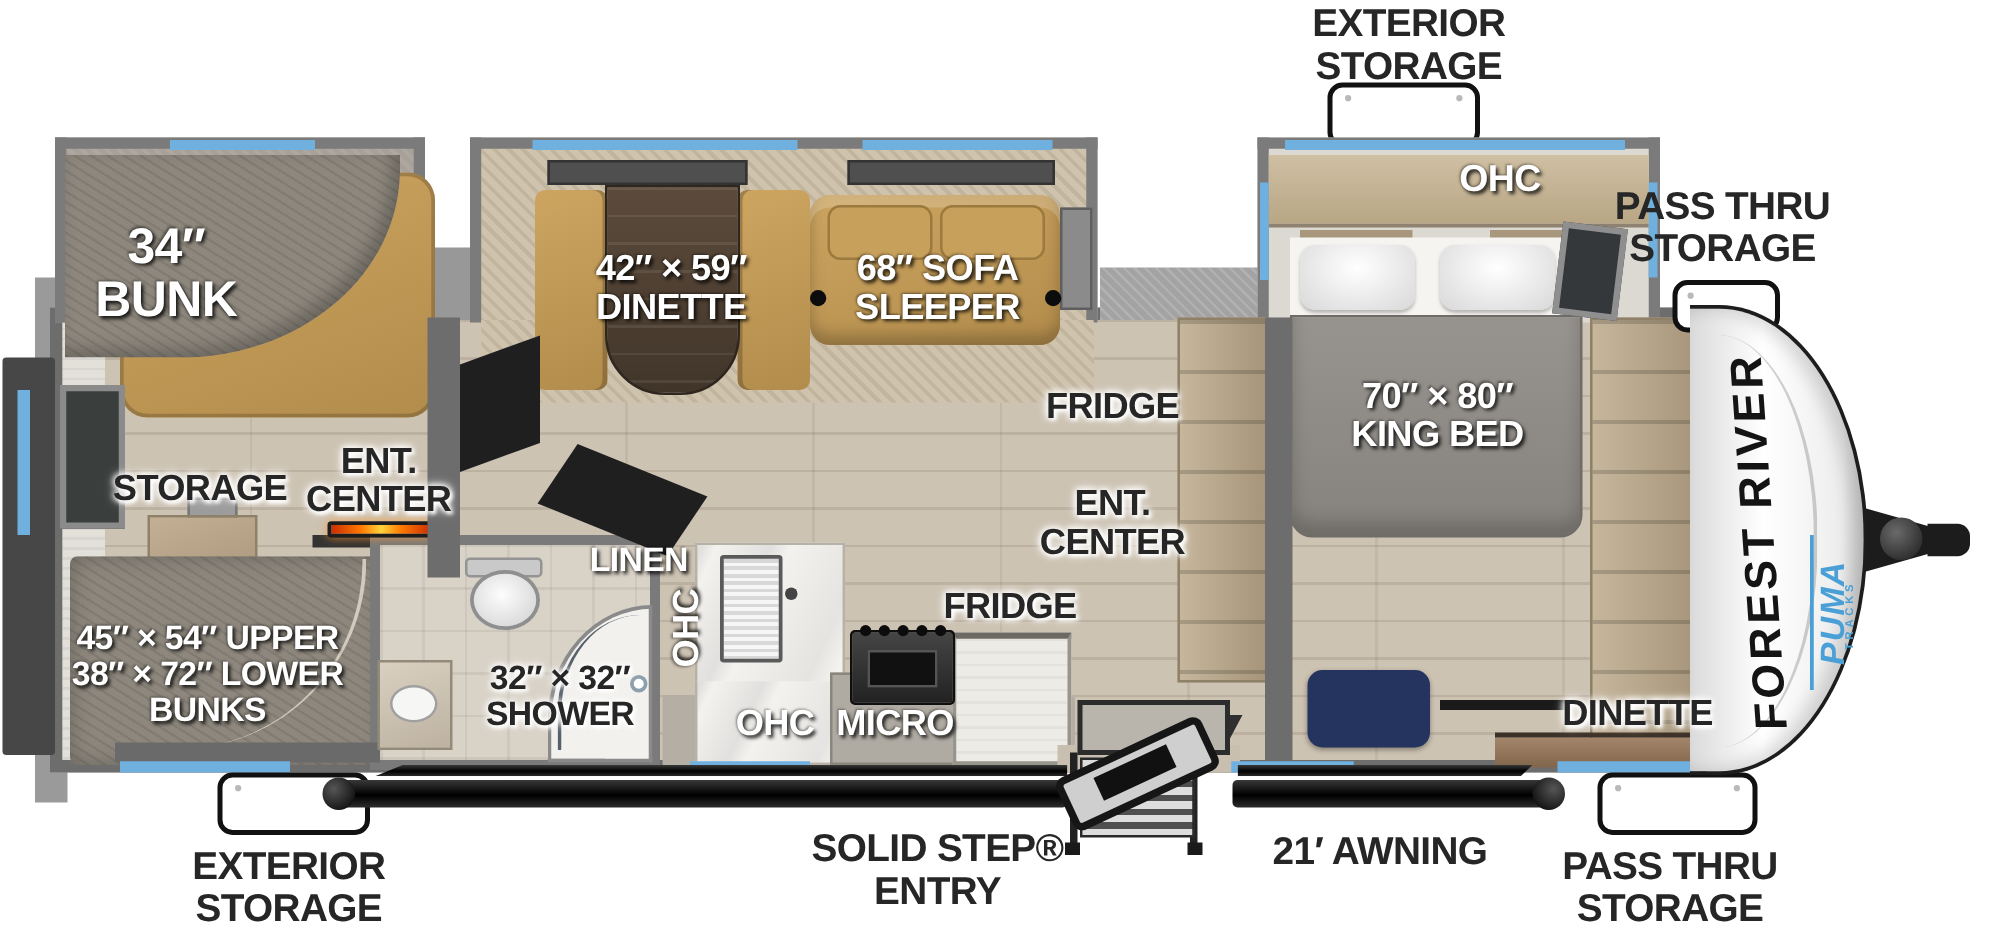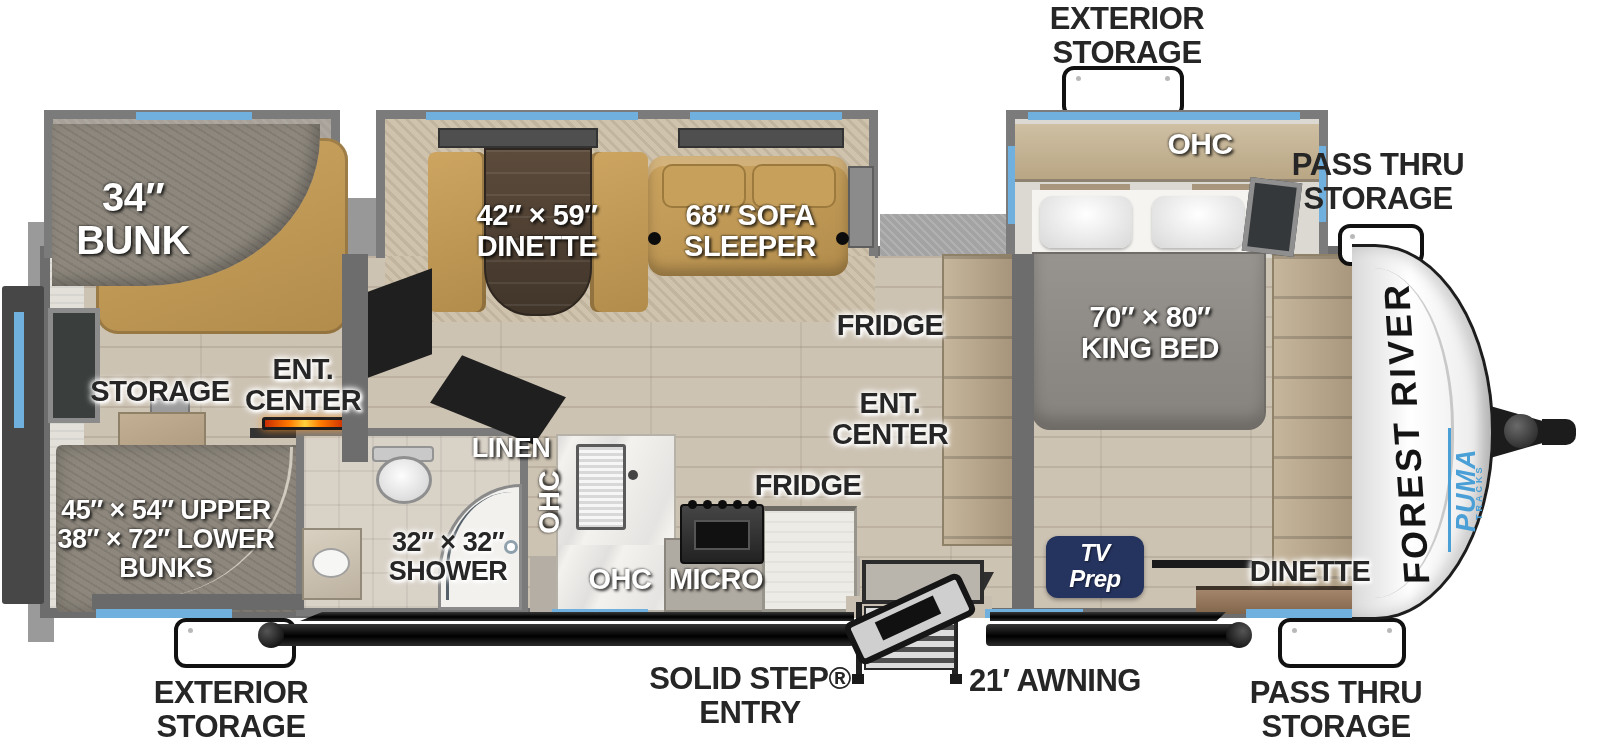--- a/index.html
+++ b/index.html
@@ -50,21 +50,21 @@
 <div id="stage">
 
   <div class="lblO" style="left:1007px;top:2px;width:240px;">EXTERIOR
 STORAGE</div>
   <div class="lblO" style="left:1258px;top:148px;width:240px;">PASS THRU
 STORAGE</div>
   <div class="lblO" style="left:111px;top:676px;width:240px;">EXTERIOR
 STORAGE</div>
   <div class="lblO" style="left:615px;top:662px;width:270px;">SOLID STEP®
 ENTRY</div>
-  <div class="lblO" style="left:940px;top:664px;width:230px;">21′ AWNING</div>
+  <div class="lblO" style="left:989px;top:664px;width:230px;">21′ AWNING</div>
   <div class="lblO" style="left:1216px;top:676px;width:240px;">PASS THRU
 STORAGE</div>
 
   <div style="left:28px;top:222px;width:26px;height:420px;background:#9a9a9a;z-index:1;"></div>
   <div style="left:2px;top:286px;width:42px;height:318px;background:#474747;border-radius:3px;z-index:2;"></div>
   <div class="blue" style="left:14px;top:312px;width:10px;height:116px;"></div>
 
   <div class="floor" style="left:40px;top:246px;width:1325px;height:372px;border:10px solid #6d6d6d;z-index:1;"></div>
   <div style="left:50px;top:256px;width:34px;height:352px;background:#e3e0da;background-image:repeating-linear-gradient(0deg,rgba(0,0,0,.05) 0 2px,transparent 2px 8px);z-index:2;"></div>
 
@@ -173,22 +173,20 @@
   <div style="left:1032px;top:190px;width:232px;height:68px;background:#f5f4f1;z-index:3;"></div>
   <div style="left:1040px;top:196px;width:92px;height:52px;background:radial-gradient(ellipse at 50% 35%,#ffffff,#d8d8d8);border-radius:12px;box-shadow:0 2px 3px rgba(0,0,0,.25);z-index:4;"></div>
   <div style="left:1152px;top:196px;width:92px;height:52px;background:radial-gradient(ellipse at 50% 35%,#ffffff,#d8d8d8);border-radius:12px;box-shadow:0 2px 3px rgba(0,0,0,.25);z-index:4;"></div>
   <div style="left:1246px;top:180px;width:52px;height:74px;background:#34383a;border:5px solid #8f8f8f;transform:rotate(7deg);z-index:4;"></div>
 
   <div style="left:1032px;top:252px;width:234px;height:178px;background:linear-gradient(180deg,#97938e,#86827d);border:2px solid #6f6b66;border-radius:0 0 18px 18px;box-shadow:inset 0 -10px 14px rgba(0,0,0,.18);z-index:3;"></div>
   <div class="lblW" style="left:1055px;top:302px;width:190px;">70″ × 80″
 KING BED</div>
   <div class="cab" style="left:1272px;top:254px;width:88px;height:360px;z-index:2;"></div>
   <div style="left:1046px;top:536px;width:98px;height:62px;background:#25335f;border-radius:12px;box-shadow:0 2px 4px rgba(0,0,0,.35);z-index:5;"></div>
-  <div class="lblW" style="left:1046px;top:540px;width:98px;font-size:24px;font-style:italic;z-index:11;text-shadow:1px 1px 2px rgba(0,0,0,.5);">TV
-Prep</div>
   <div style="left:1152px;top:560px;width:100px;height:8px;background:#1a1a1a;z-index:4;"></div>
   <div style="left:1196px;top:586px;width:162px;height:28px;background:linear-gradient(180deg,#a2856a,#82664c);border-top:4px solid #3d3227;z-index:4;"></div>
   <div class="lblD" style="left:1240px;top:556px;width:140px;">DINETTE</div>
 
   <div class="blue" style="left:96px;top:609px;width:136px;height:9px;"></div>
   <div class="blue" style="left:552px;top:609px;width:96px;height:9px;"></div>
   <div class="blue" style="left:985px;top:609px;width:98px;height:9px;"></div>
   <div class="blue" style="left:1246px;top:609px;width:116px;height:9px;"></div>
 
   <div class="door" style="left:1062px;top:66px;width:122px;height:52px;z-index:1;">

